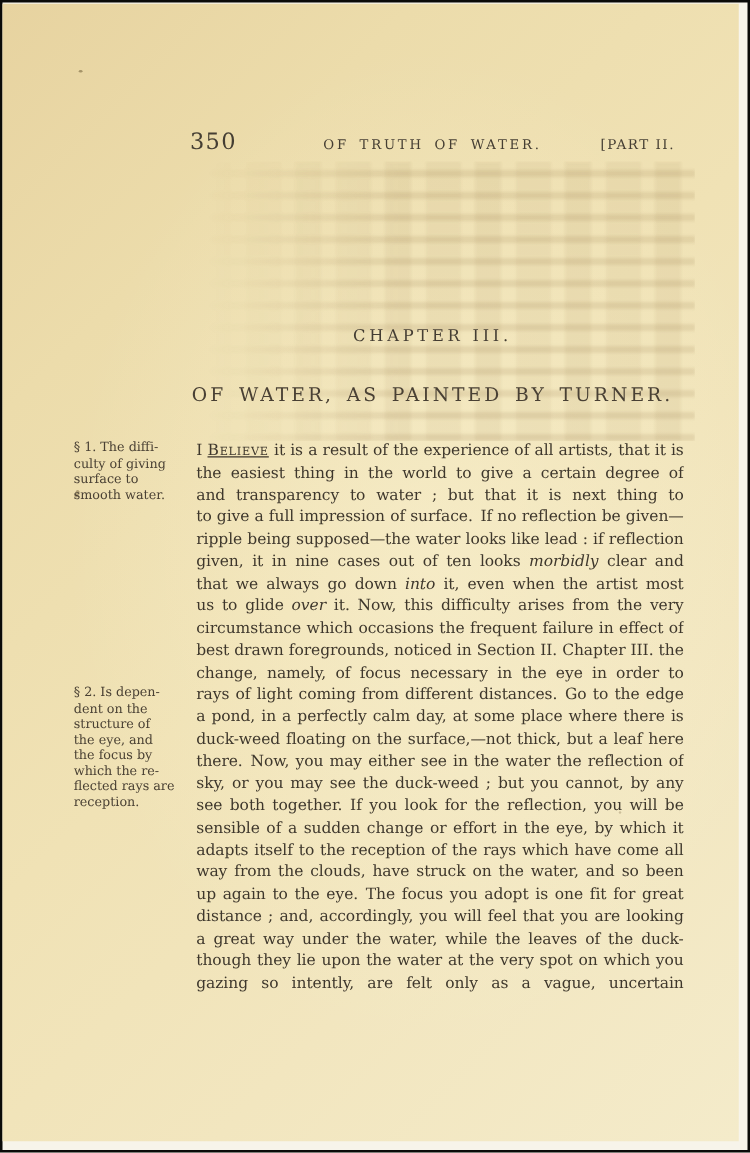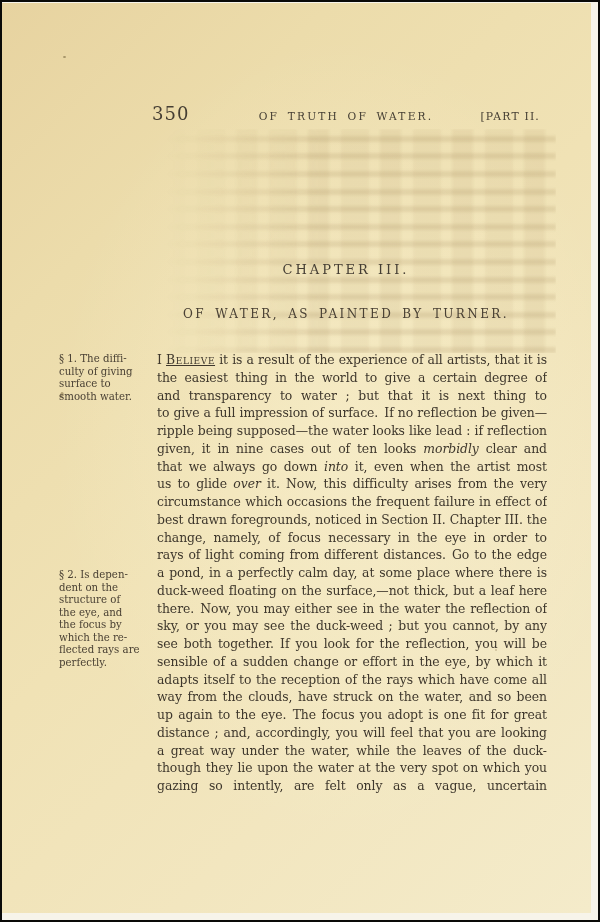--- a/index.html
+++ b/index.html
@@ -55,31 +55,31 @@
 
   .chap-title {
     position: absolute; top: 259px; left: 150px; width: 388px;
     margin: 0; text-align: center;
     font-size: 13px; font-weight: normal; letter-spacing: 3px;
     color: #443d33; z-index: 2;
   }
   .chap-sub {
     position: absolute; top: 304px; left: 150px; width: 388px;
     margin: 0; text-align: center;
-    font-size: 12px; font-weight: normal; letter-spacing: 2.4px; word-spacing: 3px;
+    font-size: 15px; font-weight: normal; letter-spacing: 2.4px; word-spacing: 3px;
     color: #494034; z-index: 2;
   }
 
   .note {
     position: absolute; left: 57px; width: 97px;
     font-size: 10.2px; line-height: 12.55px;
     color: #4a4134; z-index: 2;
   }
   .note1 { top: 350px; }
-  .note2 { top: 546px; margin-top: 20px; }
+  .note2 { top: 546px; }
 
   .bodytext {
     position: absolute; top: 348px; left: 155px; width: 390px;
     font-size: 12.4px; line-height: 17.75px;
     letter-spacing: -0.05px;
     color: #3e372c; z-index: 2;
   }
   .ln {
     height: 17.75px; overflow: hidden;
     text-align: justify; text-align-last: justify;
@@ -117,21 +117,21 @@
   </aside>
 
   <aside class="note note2">
     <div>§ 2. Is depen-</div>
     <div>dent on the</div>
     <div>structure of</div>
     <div>the eye, and</div>
     <div>the focus by</div>
     <div>which the re-</div>
     <div>flected rays are</div>
-    <div>perfectly.</div>
+    <div>reception.</div>
   </aside>
 
   <div class="bodytext">
     <div class="ln">I <span class="sc">Believe</span> it is a result of the experience of all artists, that it is</div>
     <div class="ln">the easiest thing in the world to give a certain degree of depth</div>
     <div class="ln">and transparency to water ; but that it is next thing to impossible,</div>
     <div class="ln">to give a full impression of surface. If no reflection be given—a</div>
     <div class="ln">ripple being supposed—the water looks like lead : if reflection be</div>
     <div class="ln">given, it in nine cases out of ten looks <em>morbidly</em> clear and deep, so</div>
     <div class="ln">that we always go down <em>into</em> it, even when the artist most wishes</div>

